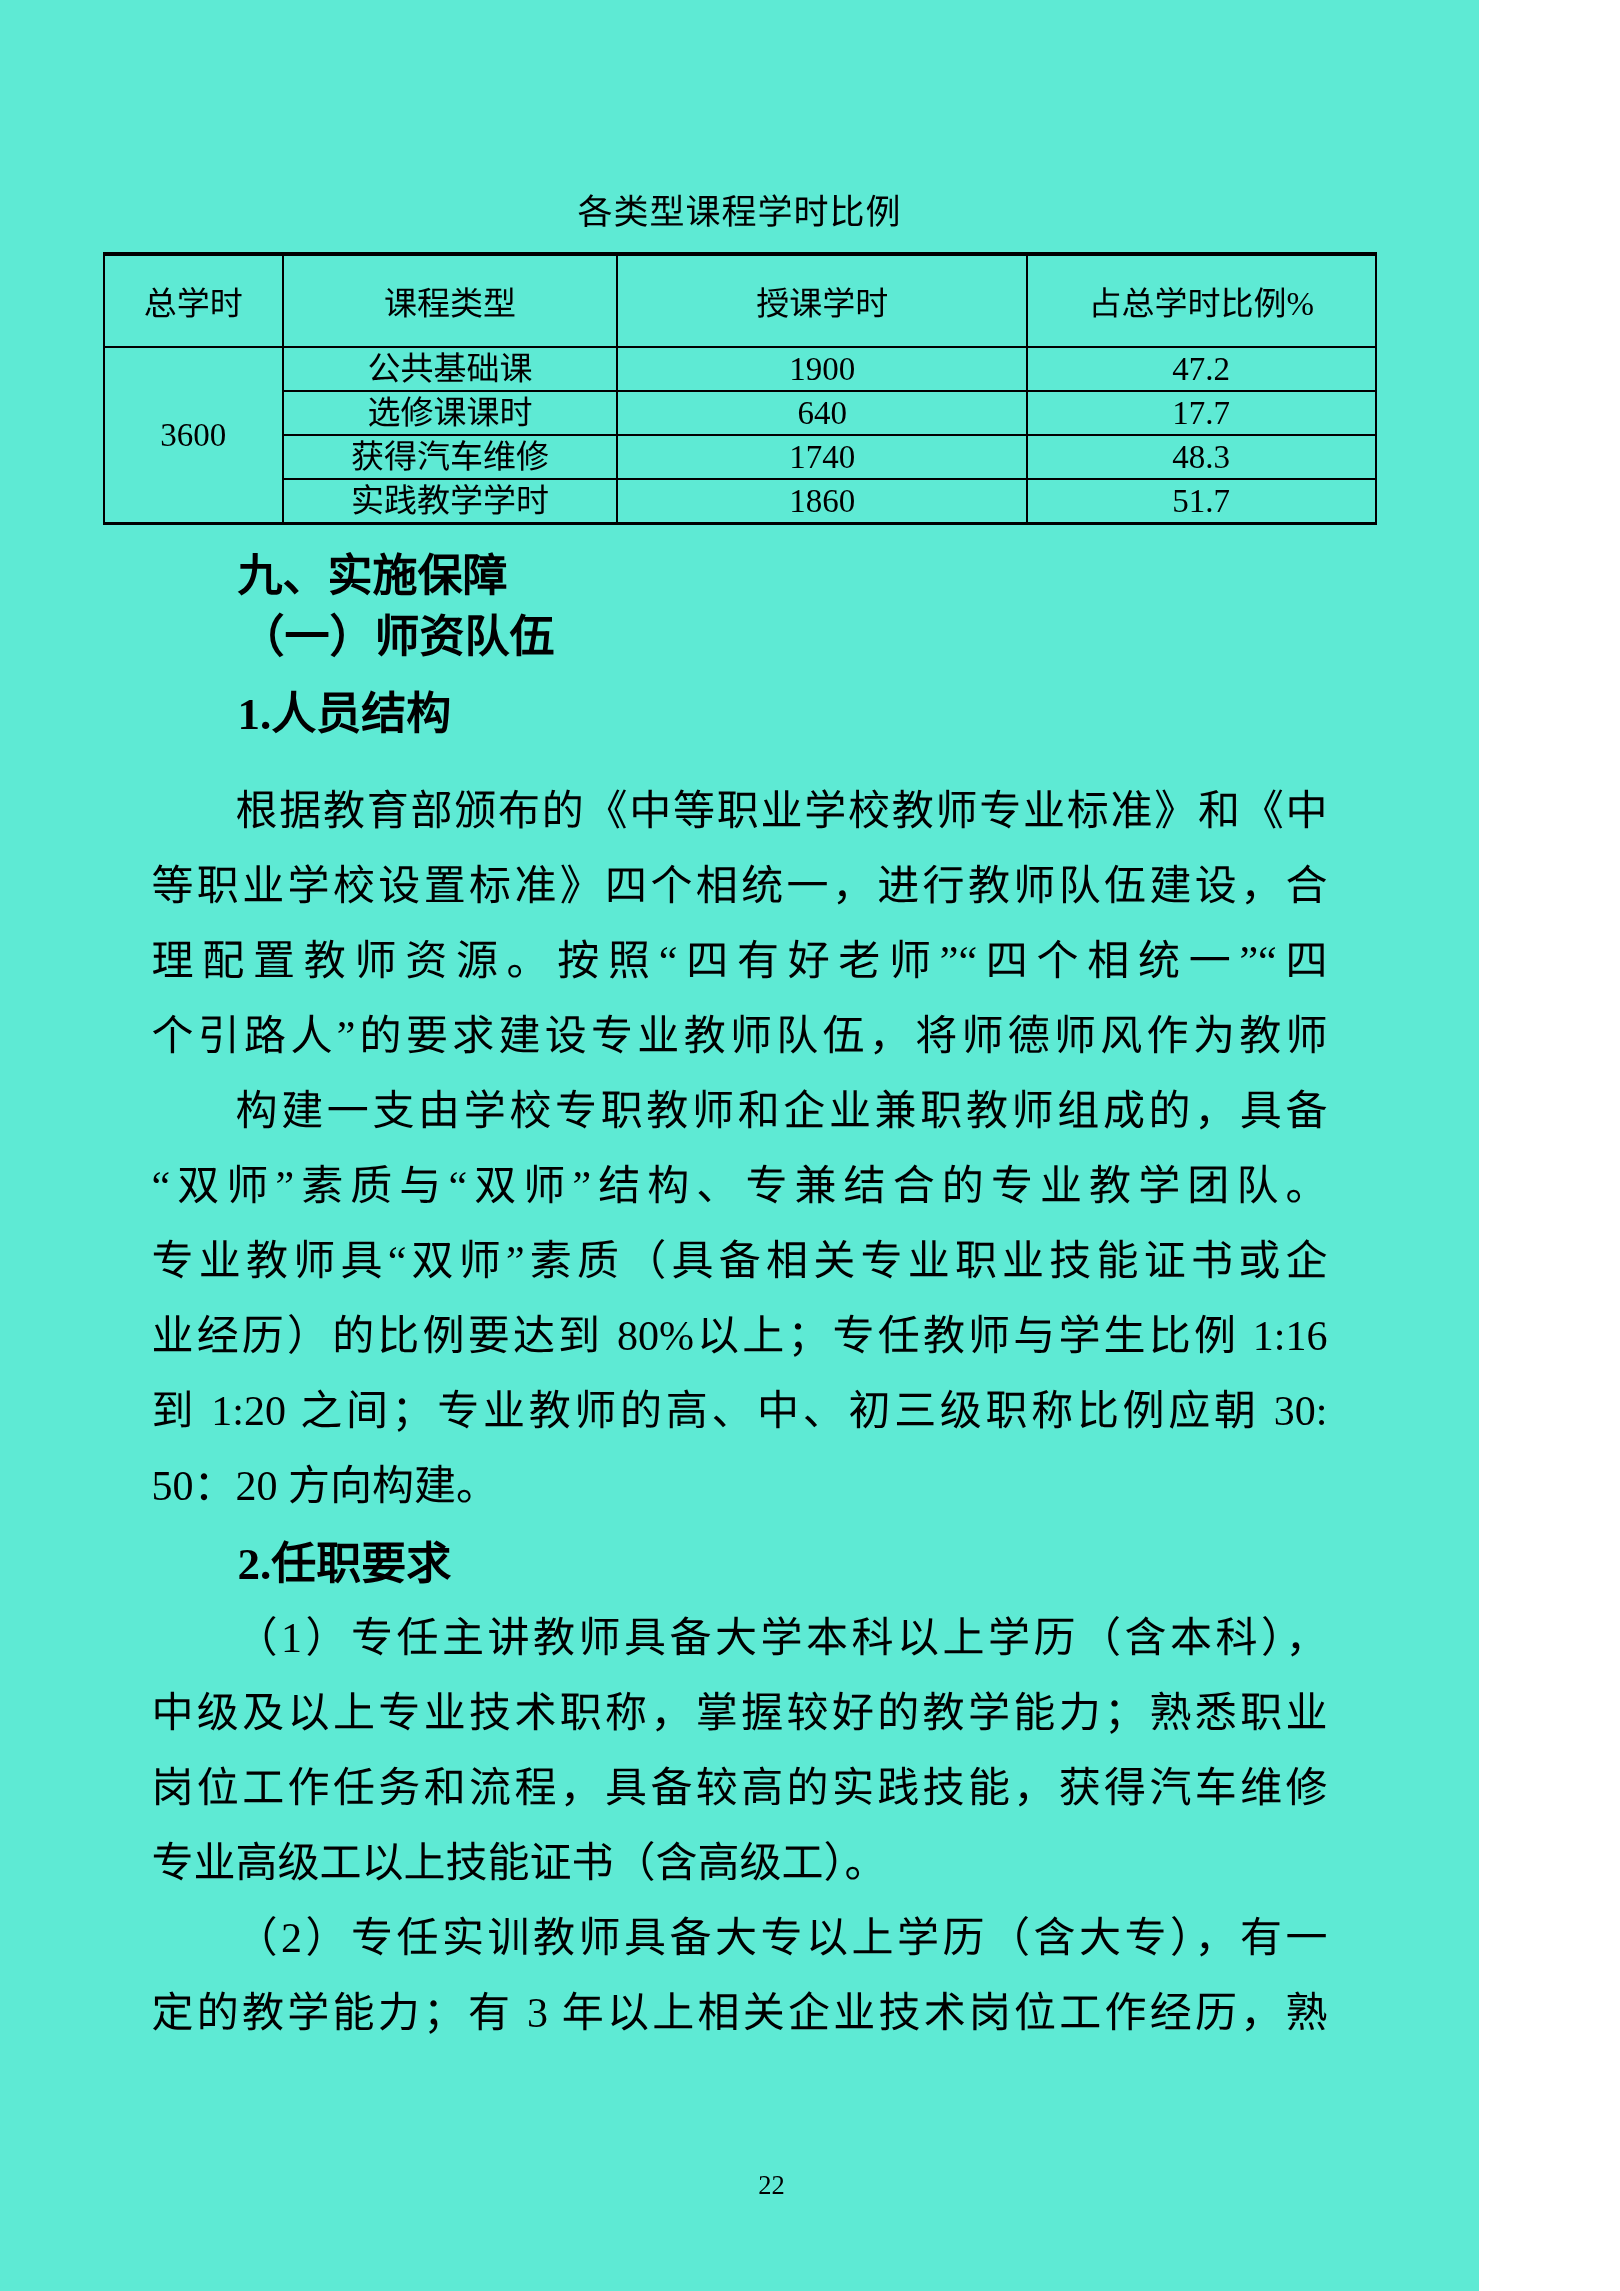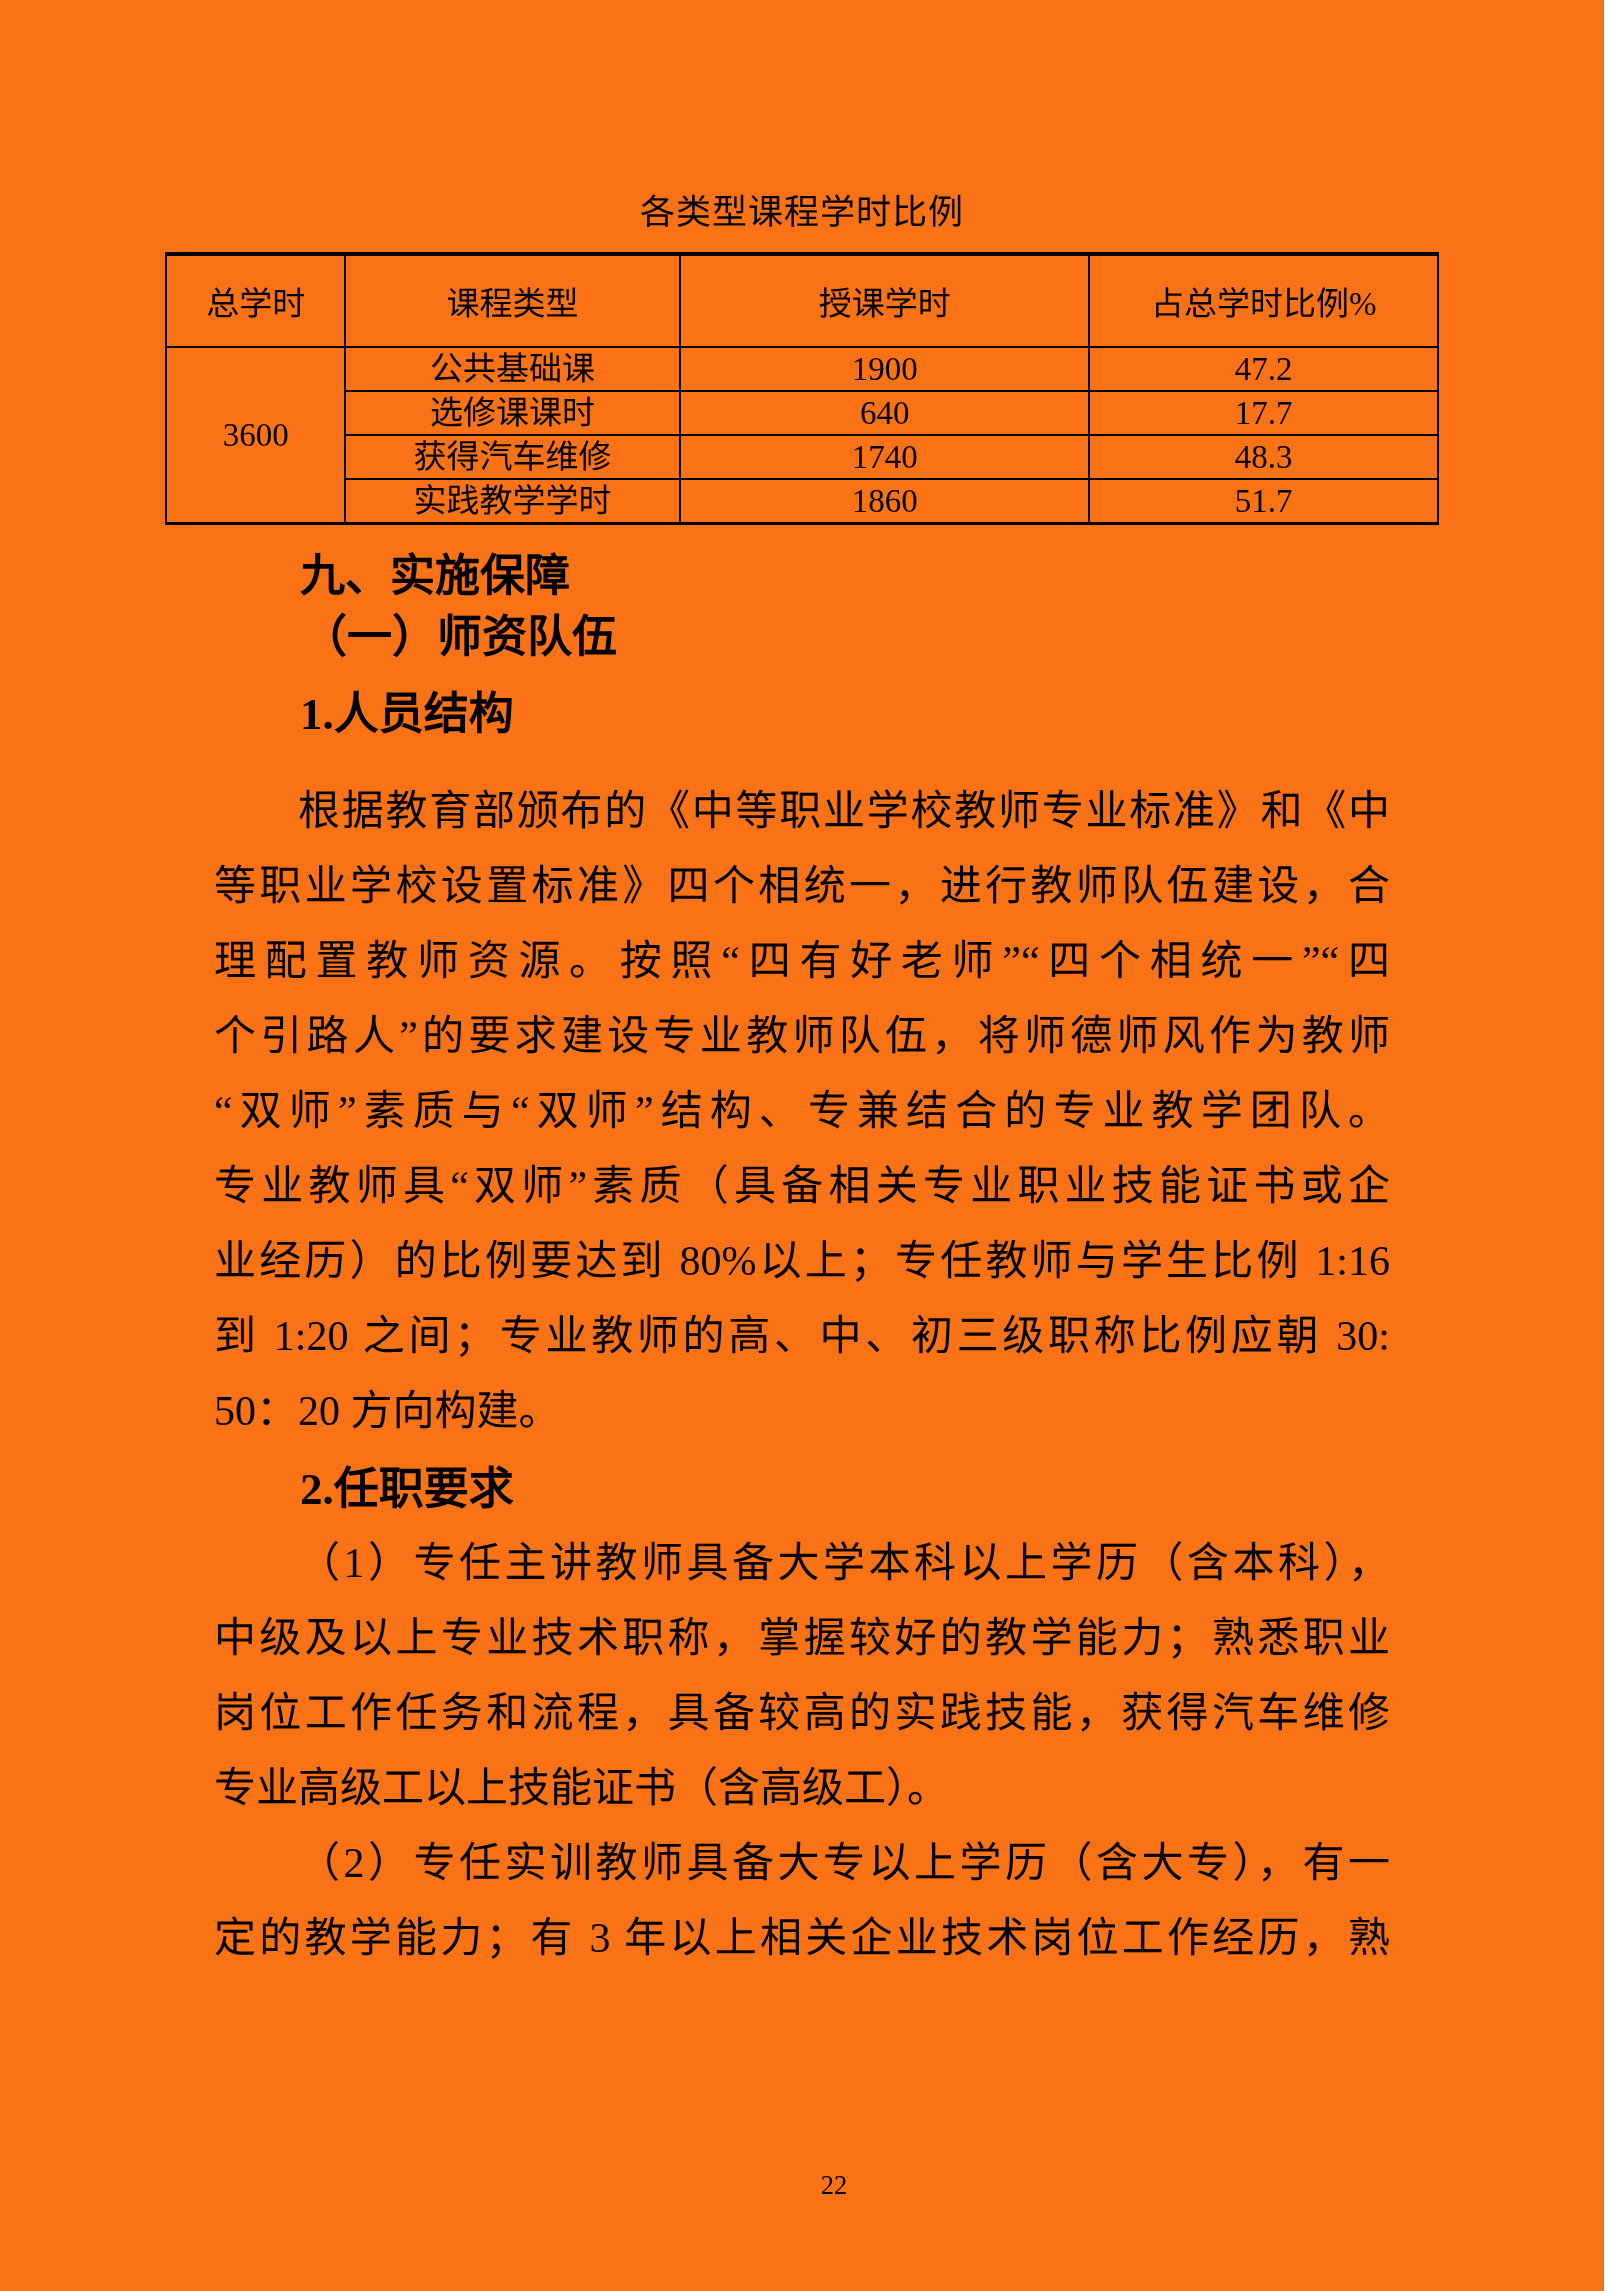--- a/index.html
+++ b/index.html
@@ -1,20 +1,20 @@
 <!DOCTYPE html>
 <html lang="zh-CN"><head>
 <meta charset="utf-8">
 <style>
   html, body { margin: 0; padding: 0; background: #ffffff; }
   .page {
     position: relative;
-    width: 1604px;
+    width: 1479px;
     height: 2292px;
-    background: #f97316;
+    background: #5eead4;
     color: #000000;
     font-family: "Liberation Serif", "DejaVu Serif", serif;
     overflow: hidden;
   }
   
   .caption {
     padding-top: 190px;
     text-align: center;
     font-size: 35px;
     line-height: 45px;
@@ -157,20 +157,21 @@
     <div class="h3">1.人员结构</div>
 
     <div class="para first">
       <div class="line indent">根据教育部颁布的《中等职业学校教师专业标准》和《中</div>
       <div class="line">等职业学校设置标准》四个相统一，进行教师队伍建设，合</div>
       <div class="line">理配置教师资源。按照“四有好老师”“四个相统一”“四</div>
       <div class="line">个引路人”的要求建设专业教师队伍，将师德师风作为教师</div>
     </div>
 
     <div class="para">
+      <div class="line indent">构建一支由学校专职教师和企业兼职教师组成的，具备</div>
       <div class="line">“双师”素质与“双师”结构、专兼结合的专业教学团队。</div>
       <div class="line">专业教师具“双师”素质（具备相关专业职业技能证书或企</div>
       <div class="line">业经历）的比例要达到 80%以上；专任教师与学生比例 1:16</div>
       <div class="line">到 1:20 之间；专业教师的高、中、初三级职称比例应朝 30:</div>
       <div class="line last">50：20 方向构建。</div>
     </div>
 
     <div class="h4">2.任职要求</div>
 
     <div class="para after-h">

